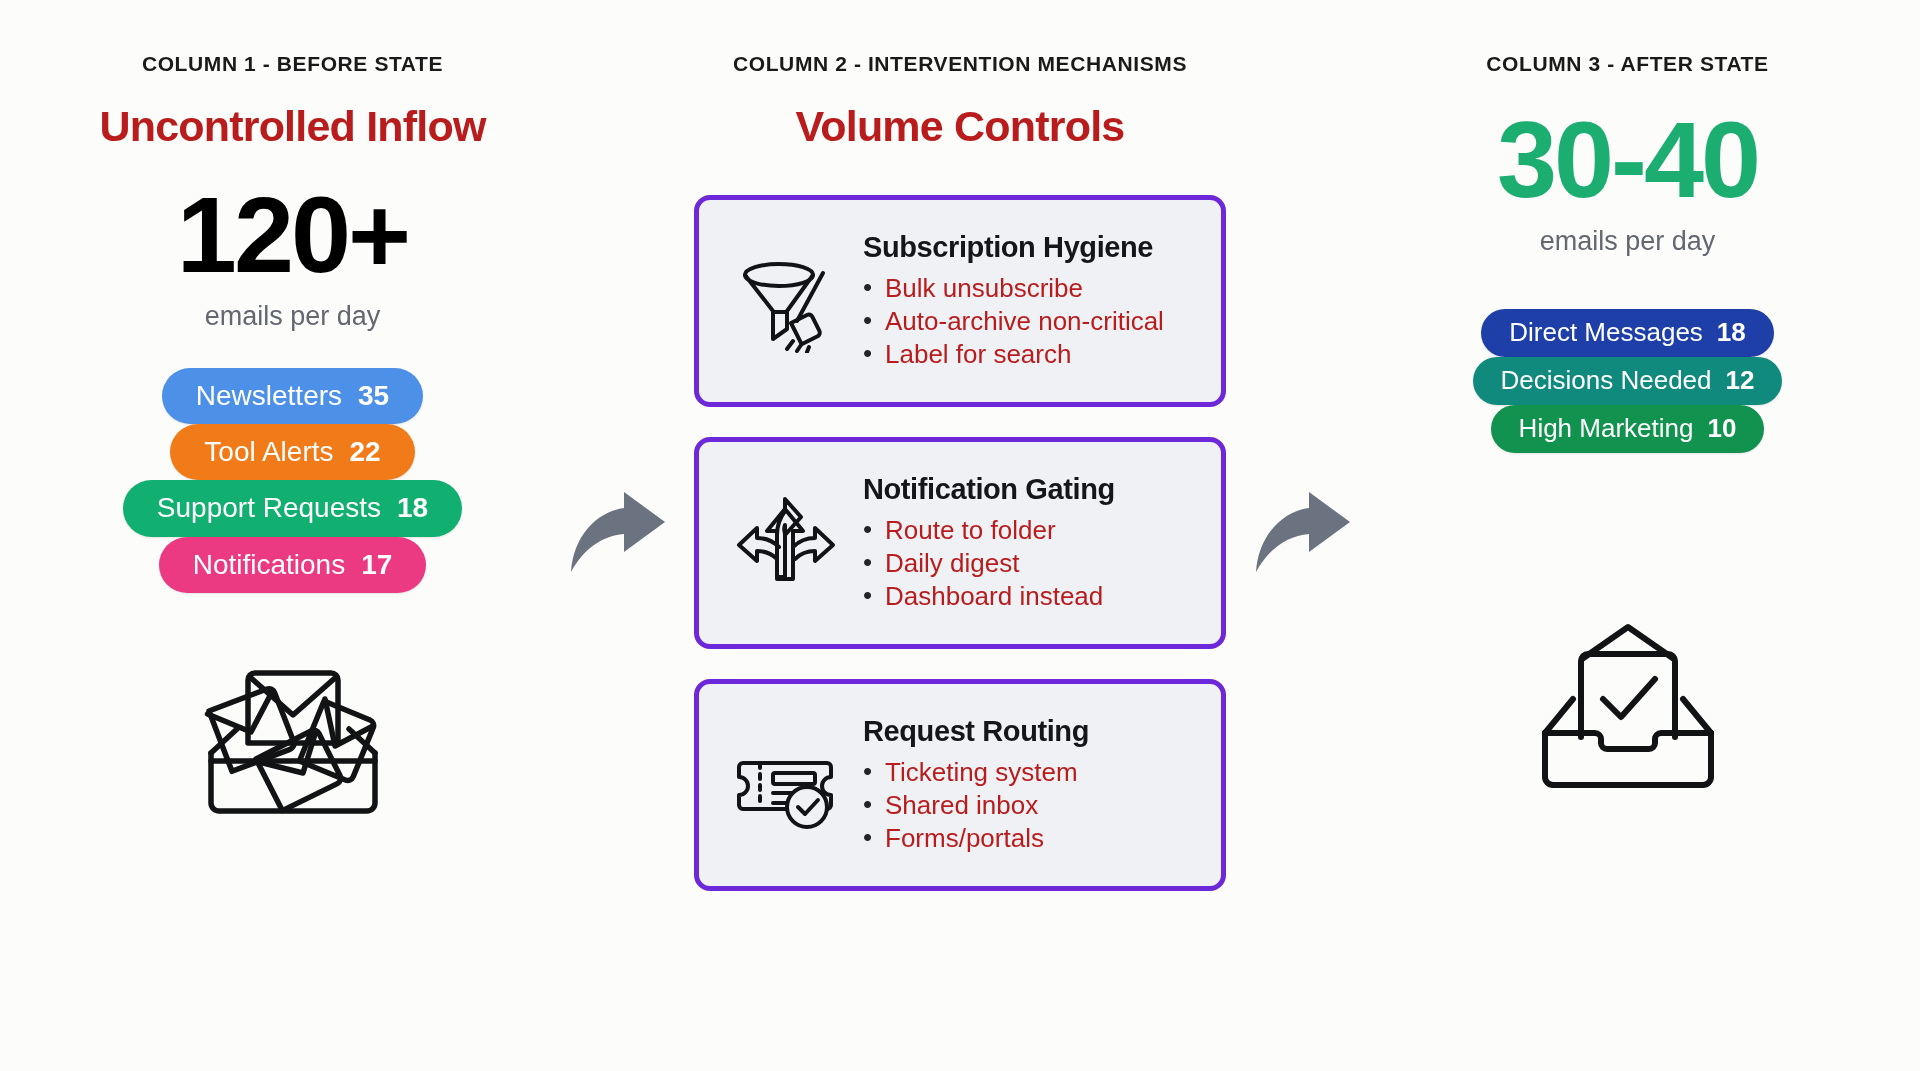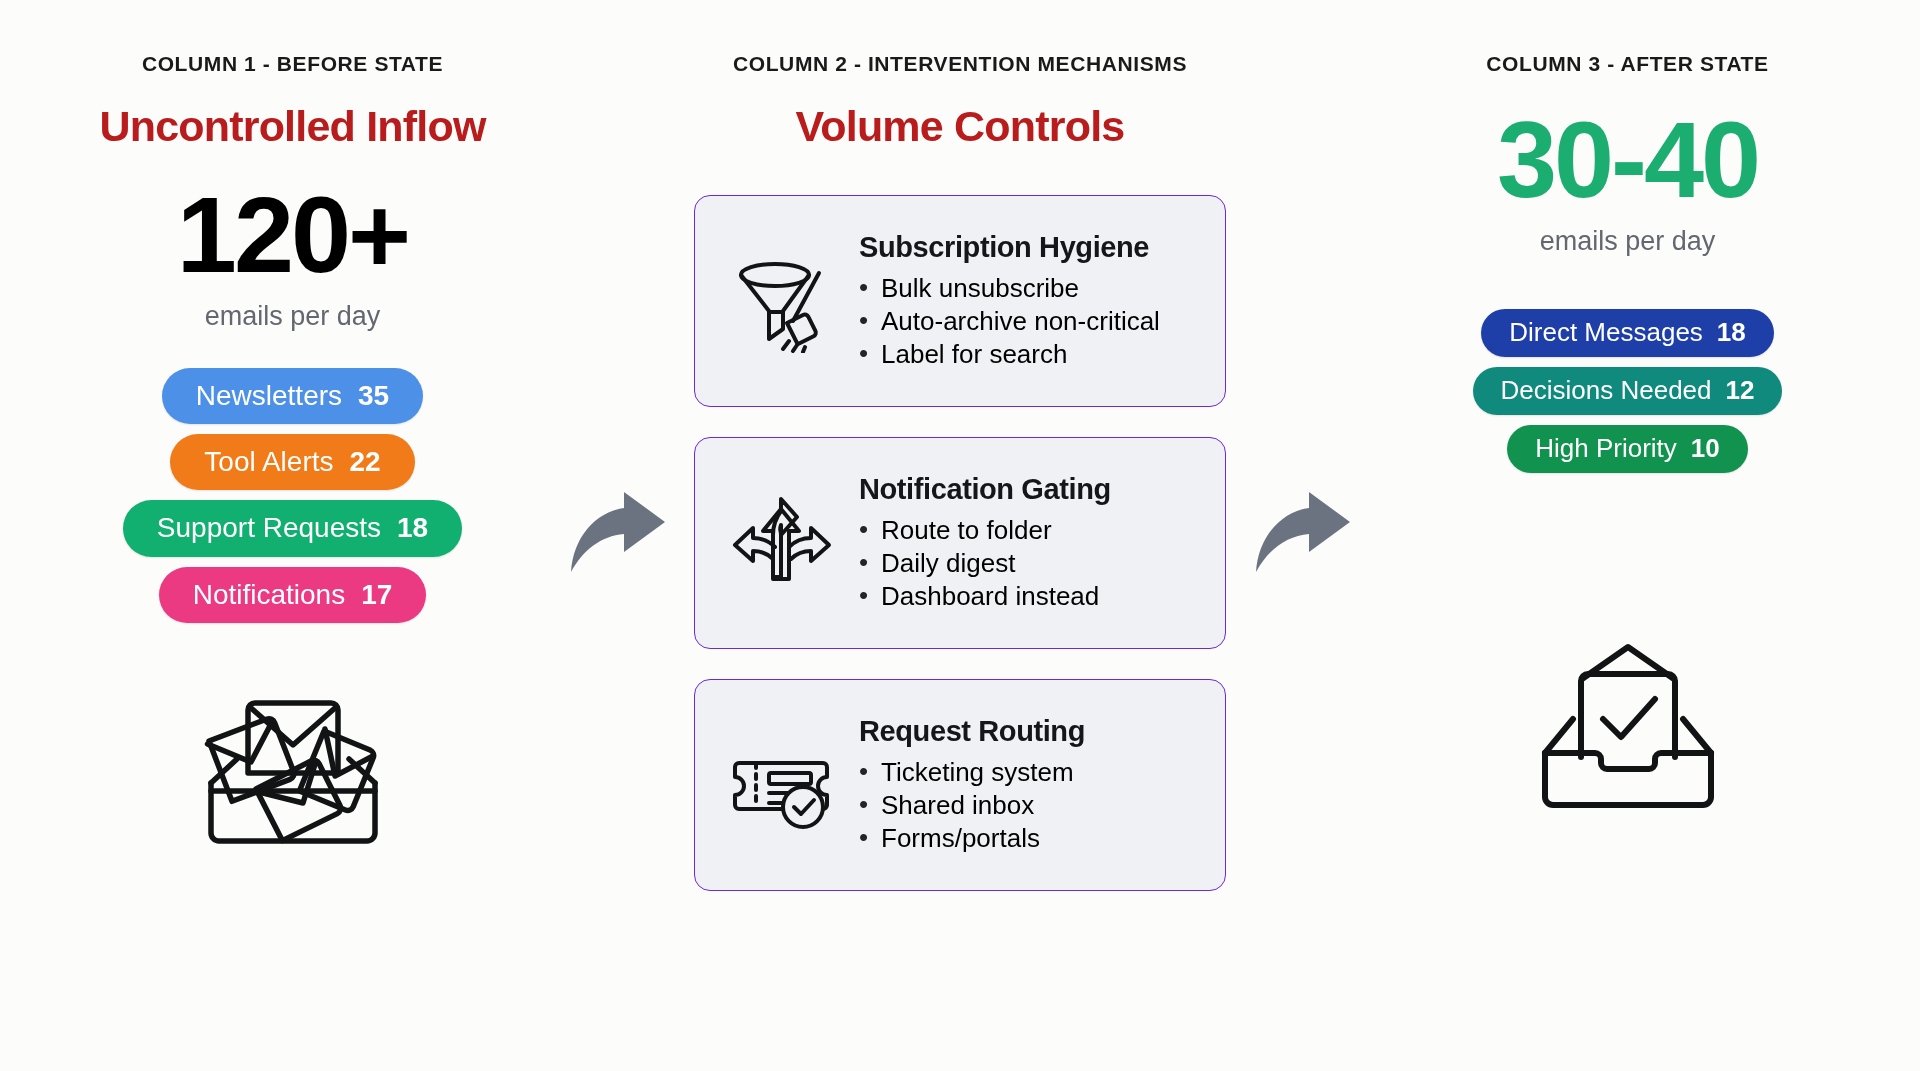--- a/index.html
+++ b/index.html
@@ -69,21 +69,21 @@
     color: #63676F;
     text-align: center;
   }
 
   
   .pill-stack {
     margin-top: 36px;
     display: flex;
     flex-direction: column;
     align-items: center;
-    gap: 10px;
+    gap: 0;
   }
   .pill-stack.after { margin-top: 52px; }
 
   .pill {
     display: inline-flex;
     align-items: center;
     gap: 16px;
     padding: 12px 34px;
     border-radius: 999px;
     color: #FFFFFF;
@@ -113,21 +113,21 @@
     flex-direction: column;
     gap: 30px;
     width: 532px;
   }
   .card {
     display: flex;
     flex-direction: row;
     align-items: center;
     gap: 6px;
     background: #EFF1F5;
-    border: 1px solid #6d28d9;
+    border: 5px solid #6d28d9;
     border-radius: 16px;
     padding: 22px 22px 22px 18px;
     min-height: 212px;
   }
   .card-icon {
     flex: 0 0 140px;
     display: flex;
     align-items: center;
     justify-content: center;
   }
@@ -135,21 +135,21 @@
   .card-title {
     font-size: 29px;
     font-weight: 700;
     color: #15161A;
     letter-spacing: -0.4px;
     margin-bottom: 8px;
   }
   .card-list { list-style: none; }
   .card-list li {
     font-size: 26px;
-    color: #000000;
+    color: #b91c1c;
     line-height: 1.28;
     padding-left: 22px;
     position: relative;
     white-space: nowrap;
   }
   .card-list li::before {
     content: "•";
     position: absolute;
     left: 0;
     top: -1px;
@@ -314,21 +314,21 @@
     <div class="pill-stack after">
       <div class="pill small" style="background:#1E3FA8">
         <span>Direct Messages</span>
         <span class="pill-count">18</span>
       </div>
       <div class="pill small" style="background:#118A7E">
         <span>Decisions Needed</span>
         <span class="pill-count">12</span>
       </div>
       <div class="pill small" style="background:#12924F">
-        <span>High Priority</span>
+        <span>High Marketing</span>
         <span class="pill-count">10</span>
       </div>
     </div>
 
     <div class="bottom-icon">
       <svg width="186" height="172" viewBox="0 0 186 172" fill="none" stroke="#111315" stroke-width="6" stroke-linejoin="round" stroke-linecap="round">
 
         <path d="M46 116 V40 a7 7 0 0 1 7 -7 h80 a7 7 0 0 1 7 7 v76"></path>
         <path d="M47 38 L93 6 L139 38"></path>
         <path d="M68 78 L86 96 L120 58"></path>

